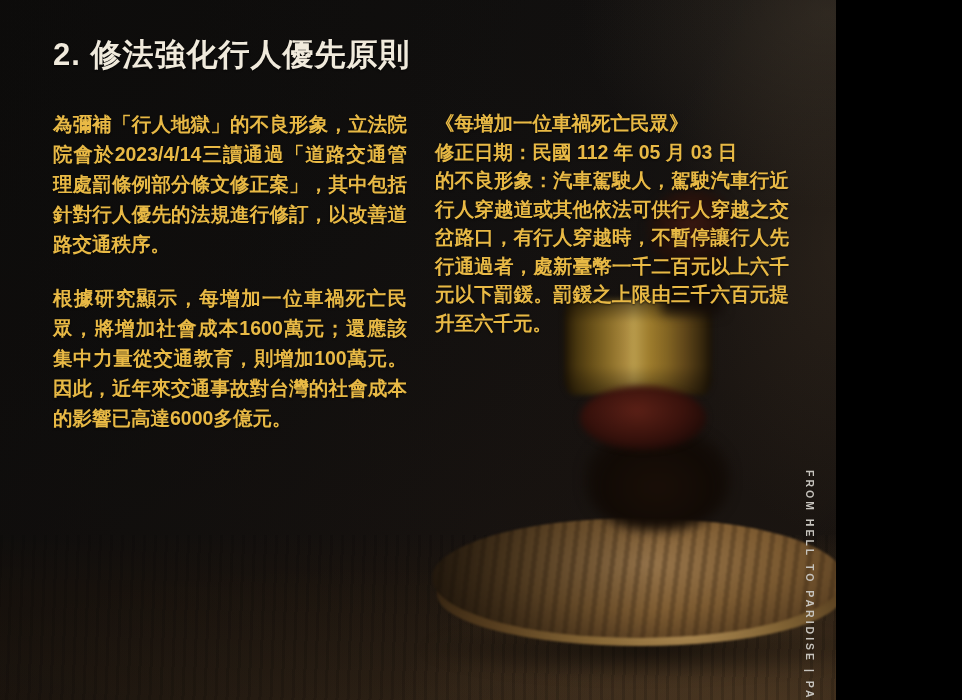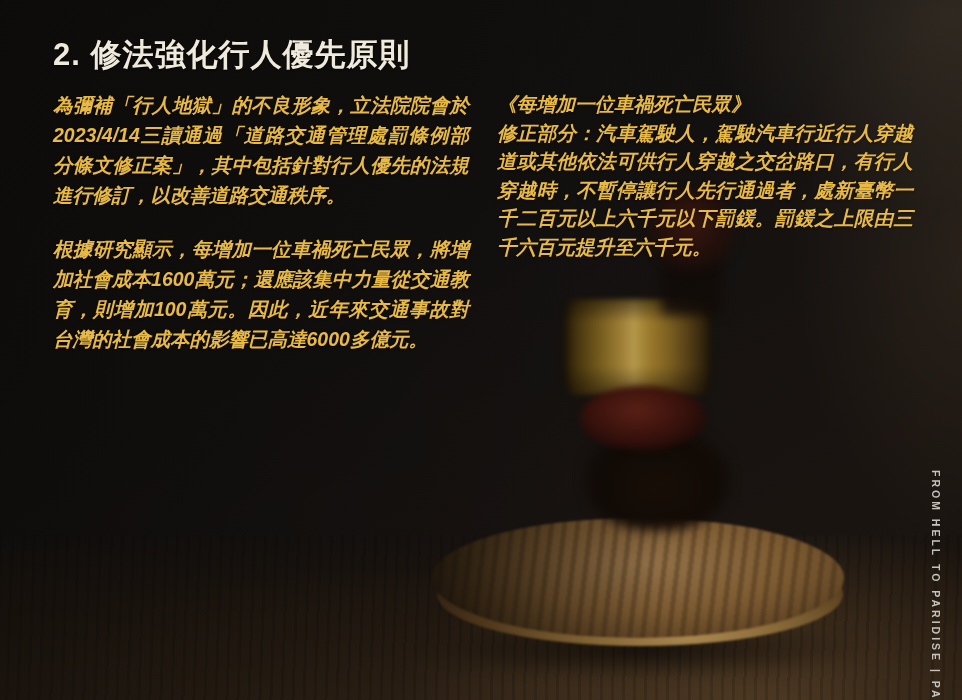--- a/index.html
+++ b/index.html
@@ -1,21 +1,21 @@
 <!DOCTYPE html>
 <html lang="zh-Hant"><head>
 <meta charset="utf-8">
 <style>
   * { margin: 0; padding: 0; box-sizing: border-box; }
   html, body { background: #000; }
   body { font-family: "Liberation Sans", "DejaVu Sans", sans-serif; }
 
   .slide {
     position: relative;
-    width: 962px;
+    width: 836px;
     height: 700px;
     overflow: hidden;
     background:
       radial-gradient(ellipse 380px 300px at 99% 2%, rgba(92,78,60,0.35), rgba(92,78,60,0) 65%),
       radial-gradient(ellipse 260px 420px at 101% 35%, rgba(86,70,50,0.28), rgba(86,70,50,0) 70%),
       linear-gradient(150deg, #100f0e 0%, #131110 40%, #181310 68%, #1c1611 100%);
   }
 
   
   .bg-el { position: absolute; }
@@ -110,22 +110,21 @@
     line-height: 38px;
     font-weight: 700;
     letter-spacing: 1px;
     color: #F0EADC;
     text-shadow: 0 1px 2px rgba(0,0,0,0.6);
   }
 
   .columns {
     display: flex;
     gap: 28px;
-    margin-top: 16px;
-    font-style: italic;
+    margin-top: 35px;
   }
 
   .col { width: 416px; }
 
   .body-text {
     font-size: 19.5px;
     font-weight: 700;
     color: #E8B945;
     text-align: justify;
     text-justify: inter-ideograph;
@@ -172,21 +171,22 @@
     <div class="columns">
 
       <div class="col col-left">
         <p class="body-text">為彌補「行人地獄」的不良形象，立法院院會於2023/4/14三讀通過「道路交通管理處罰條例部分條文修正案」，其中包括針對行人優先的法規進行修訂，以改善道路交通秩序。</p>
         <p class="body-text">根據研究顯示，每增加一位車禍死亡民眾，將增加社會成本1600萬元；還應該集中力量從交通教育，則增加100萬元。因此，近年來交通事故對台灣的社會成本的影響已高達6000多億元。</p>
       </div>
 
       <div class="col col-right">
         <p class="body-text law-block">
           <span class="law-line">《每增加一位車禍死亡民眾》</span>
-          <span>修正部分：汽車駕駛人，駕駛汽車行近行人穿越道或其他依法可供行人穿越之交岔路口，有行人穿越時，不暫停讓行人先行通過者，處新臺幣一千二百元以上六千元以下罰鍰。罰鍰之上限由三千六百元提升至六千元。</span>
+          <span class="law-line">修正日期：民國 112 年 05 月 03 日</span>
+          <span>的不良形象：汽車駕駛人，駕駛汽車行近行人穿越道或其他依法可供行人穿越之交岔路口，有行人穿越時，不暫停讓行人先行通過者，處新臺幣一千二百元以上六千元以下罰鍰。罰鍰之上限由三千六百元提升至六千元。</span>
         </p>
       </div>
 
     </div>
   </div>
 
   <div class="page-footer-label">FROM HELL TO PARIDISE | PAGE 10</div>
 
 </div>
 

